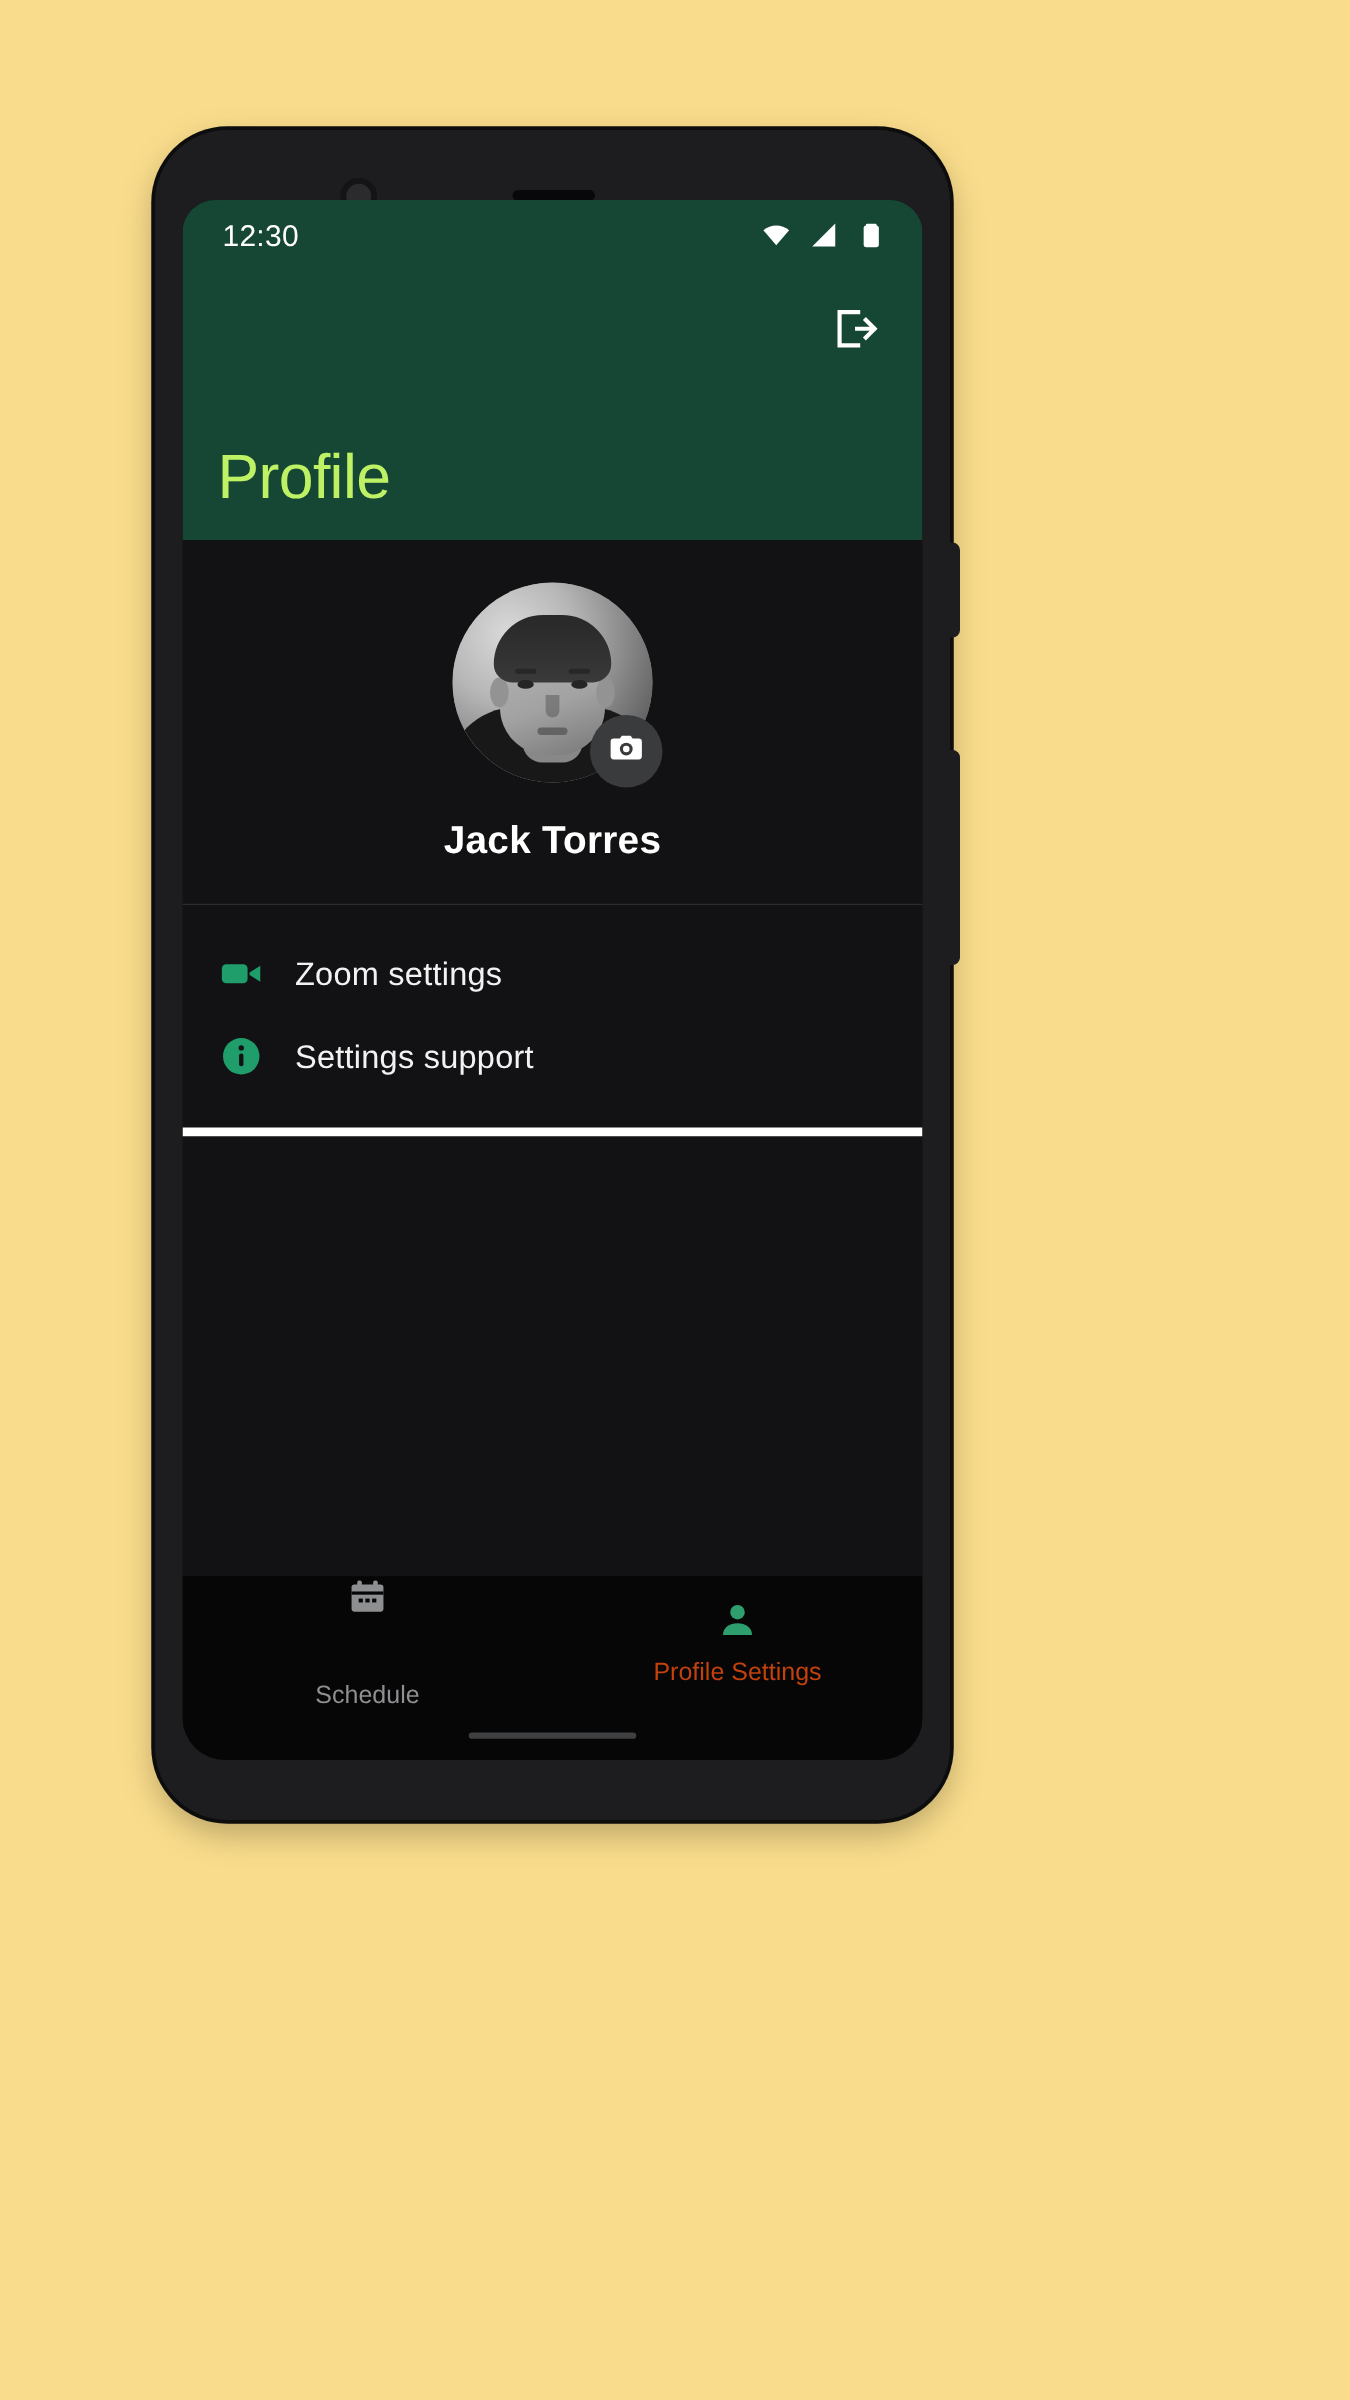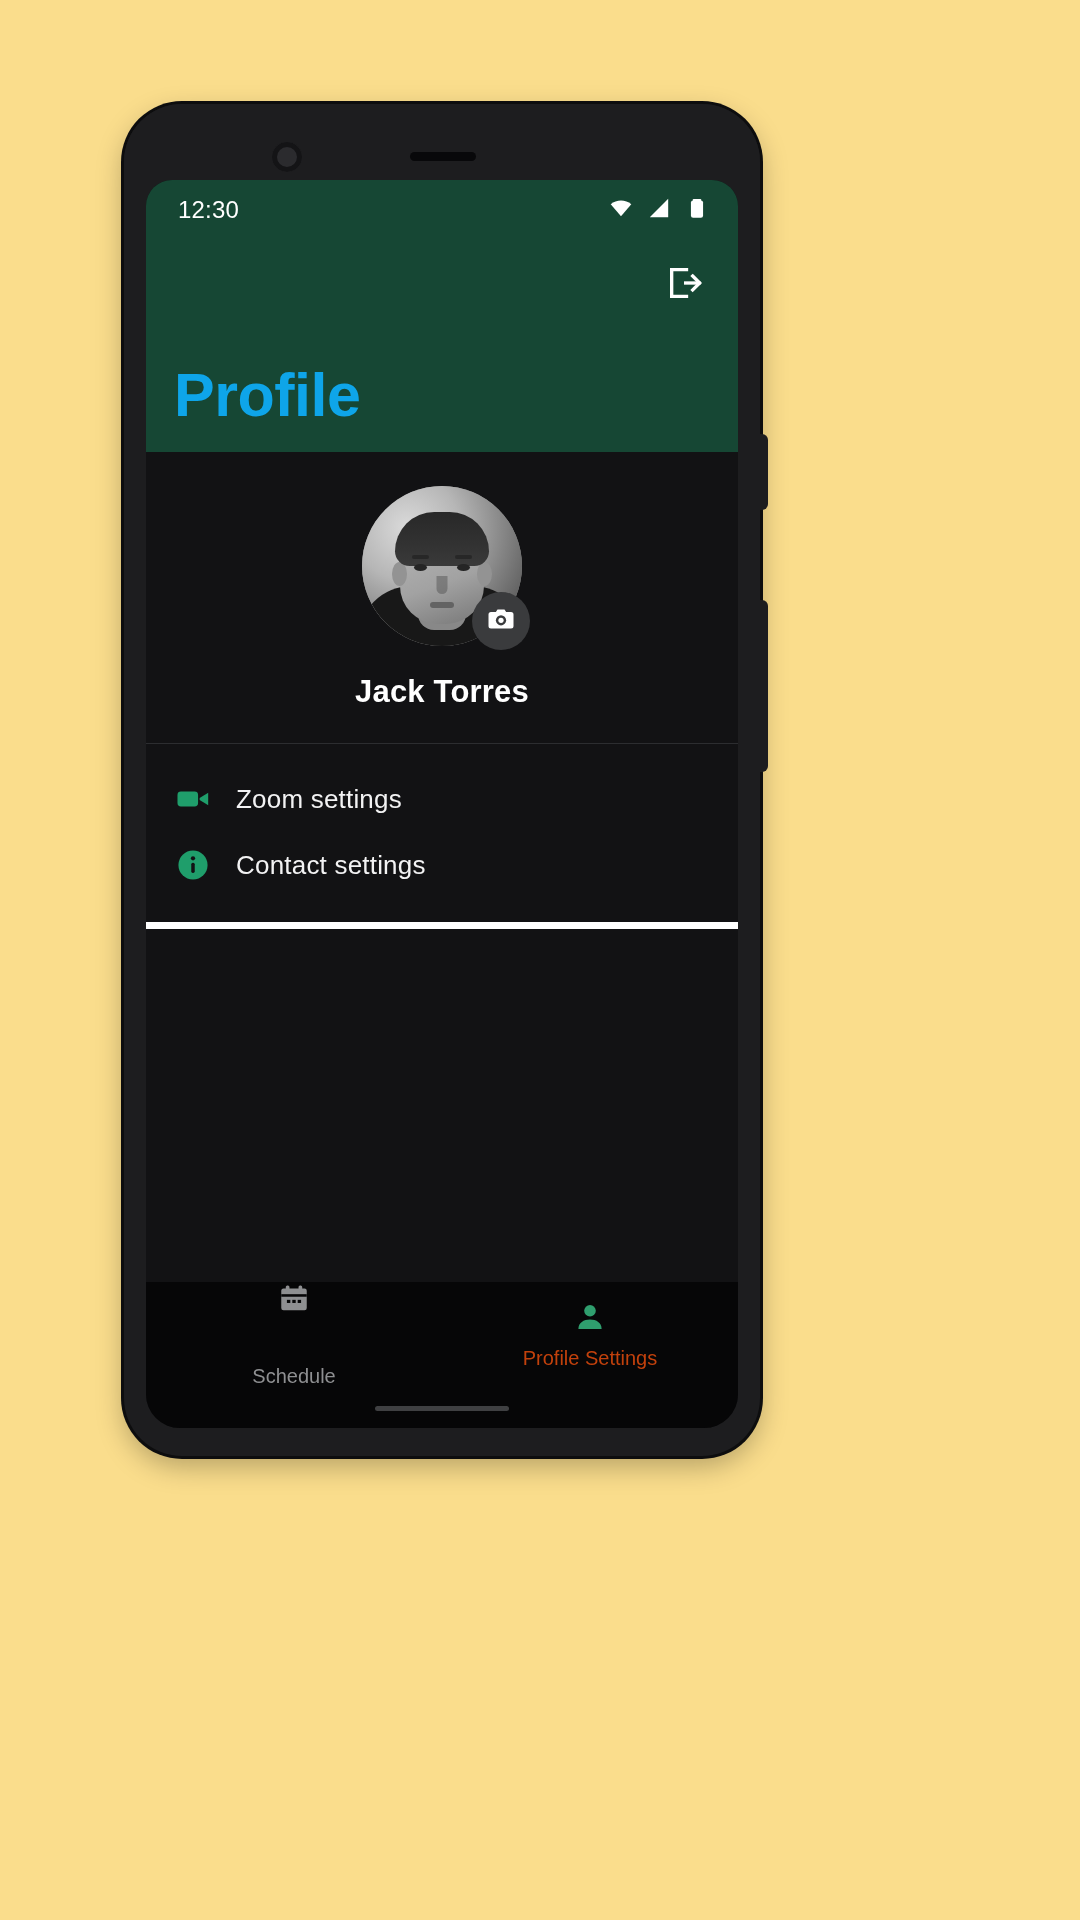--- a/index.html
+++ b/index.html
@@ -35,21 +35,21 @@
     border-radius:50%; background:#2b2b2e;
     box-shadow:inset 0 0 0 5px #141416;
   }
   .speaker{
     position:absolute; left:286px; top:48px; width:66px; height:9px;
     border-radius:5px; background:#08080a;
   }
 
   
   .screen{
-    position:absolute; left:22px; top:76px;
+    position:absolute; left:22px; top:56px;
     width:592px; height:1248px;
     background:#121214;
     border-radius:26px 26px 34px 34px;
     overflow:hidden;
     display:flex; flex-direction:column;
   }
 
   
   .header{
     background:#164734;
@@ -68,21 +68,21 @@
   .header-actions{
     flex:0 0 auto; display:flex; justify-content:flex-end;
     padding:16px 26px 0 0;
   }
   .icon-btn{
     width:56px; height:56px;
     display:flex; align-items:center; justify-content:center;
     background:transparent; border:none; cursor:pointer;
   }
   .page-title{
-    color:#0ea5e9; font-size:61px; font-weight:bold;
+    color:#bef264; font-size:50px; font-weight:normal;
     letter-spacing:-.5px;
     padding:0 0 22px 28px; margin-top:auto;
   }
 
   
   .profile-block{
     flex:0 0 292px;
     display:flex; flex-direction:column; align-items:center;
     justify-content:center;
     border-bottom:1px solid #2c2d30;
@@ -305,21 +305,21 @@
         </div>
 
         <div class="menu-item">
           <span class="menu-icon">
             <svg width="38" height="38" viewBox="0 0 24 24">
               <circle cx="12" cy="12" r="9.2" fill="#1f9e6b"></circle>
               <rect x="10.9" y="10.6" width="2.2" height="6.4" rx="1" fill="#121214"></rect>
               <circle cx="12" cy="7.8" r="1.35" fill="#121214"></circle>
             </svg>
           </span>
-          <span class="menu-label">Contact settings</span>
+          <span class="menu-label">Settings support</span>
         </div>
       </div>
 
       <div class="spacer"></div>
 
       <div class="bottom-nav">
 
         <div class="nav-item inactive">
           <span>
             <svg width="34" height="34" viewBox="0 0 24 24">

